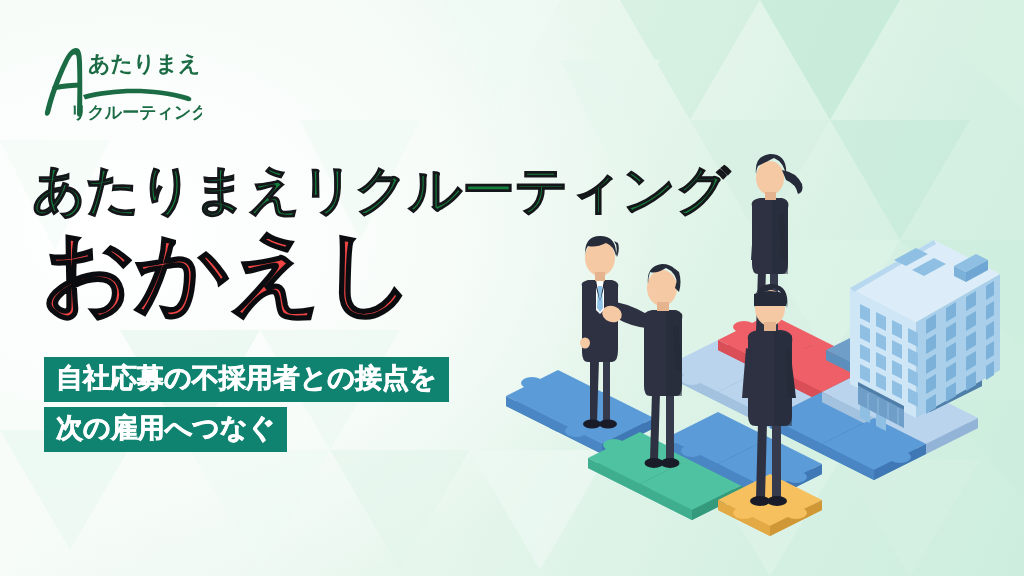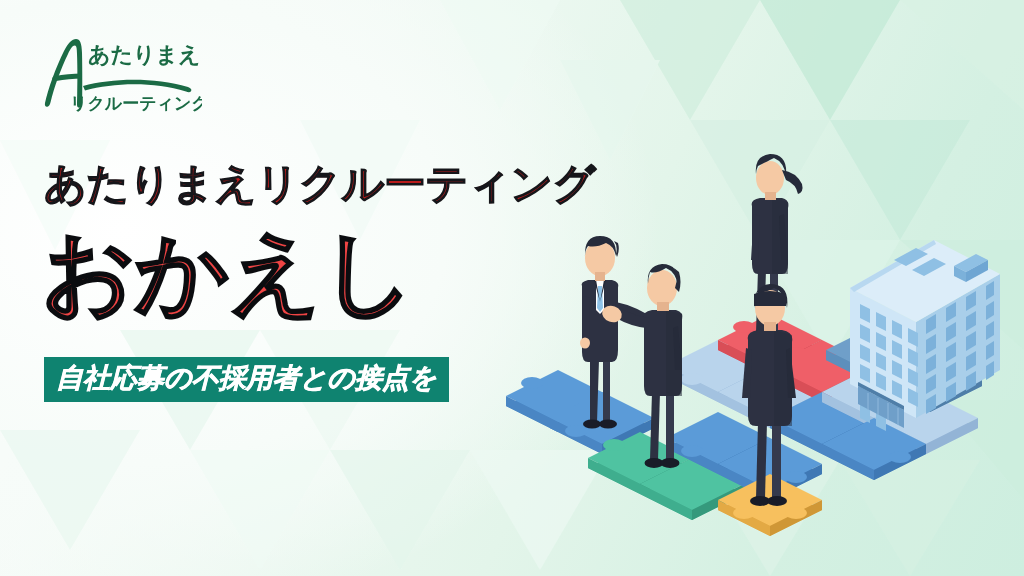--- a/index.html
+++ b/index.html
@@ -12,41 +12,41 @@
 
   
   .bg-base{
     position:absolute;inset:0;
     background:
       radial-gradient(ellipse 70% 90% at 12% 40%, #ffffff 0%, #f7fcf9 45%, rgba(255,255,255,0) 75%),
       linear-gradient(115deg, #ffffff 0%, #f2faf5 28%, #e3f5ea 58%, #d4f0e2 80%, #cdeedf 100%);
   }
 
   
-  #logo{position:absolute;left:42px;top:33px;width:160px;height:82px;text-decoration:underline;}
+  #logo{position:absolute;left:42px;top:42px;width:160px;height:82px;text-decoration:underline;}
   #logo svg{display:block;width:160px;height:82px;}
 
   
   #headline{
-    position:absolute;left:44px;top:163px;
-    font-size:42px;line-height:1;letter-spacing:-0.5px;
-    font-weight:900;color:#b91c1c;white-space:nowrap;
+    position:absolute;left:32px;top:163px;
+    font-size:53px;line-height:1;letter-spacing:-0.5px;
+    font-weight:900;color:#15803d;white-space:nowrap;
     -webkit-text-stroke:1.2px #15161a;
   }
   #bigword{
     position:absolute;left:42px;top:226px;
     font-size:92px;line-height:1;letter-spacing:-1px;
     font-weight:900;color:#ef4444;white-space:nowrap;
     -webkit-text-stroke:2.4px #0b0c0f;
   }
   .band{
     position:absolute;left:44px;
     background:#0f8370;color:#ffffff;
     font-size:27px;font-weight:900;line-height:1;
-    padding:8px 12px 10px 12px;white-space:nowrap;font-style:italic;
+    padding:8px 12px 10px 12px;white-space:nowrap;
     -webkit-text-stroke:.7px #ffffff;
   }
   #band1{top:357px;}
   #band2{top:407px;}
 
   
   #art{position:absolute;left:470px;top:210px;width:560px;height:366px;}
   #art svg{display:block;width:560px;height:366px;overflow:visible;}
 </style>
 </head>
@@ -92,20 +92,21 @@
 
       <text x="46" y="29" font-family="'Liberation Sans','DejaVu Sans',sans-serif" font-size="22" font-weight="700" fill="#1b6b45">あたりまえ</text>
 
       <text x="28" y="76" font-family="'Liberation Sans','DejaVu Sans',sans-serif" font-size="17" font-weight="700" fill="#1b6b45">リクルーティング</text>
     </svg>
   </div>
 
   <div id="headline">あたりまえリクルーティング</div>
   <div id="bigword">おかえし</div>
   <div class="band" id="band1">自社応募の不採用者との接点を</div>
+  <div class="band" id="band2">次の雇用へつなぐ</div>
 
   <div id="art">
   <svg viewBox="0 0 560 366" xmlns="http://www.w3.org/2000/svg">
     <defs>
 
       <g id="pz">
         <path d="M0,-26 L52,0 L0,26 L-52,0 Z"></path>
       </g>
     </defs>
 

